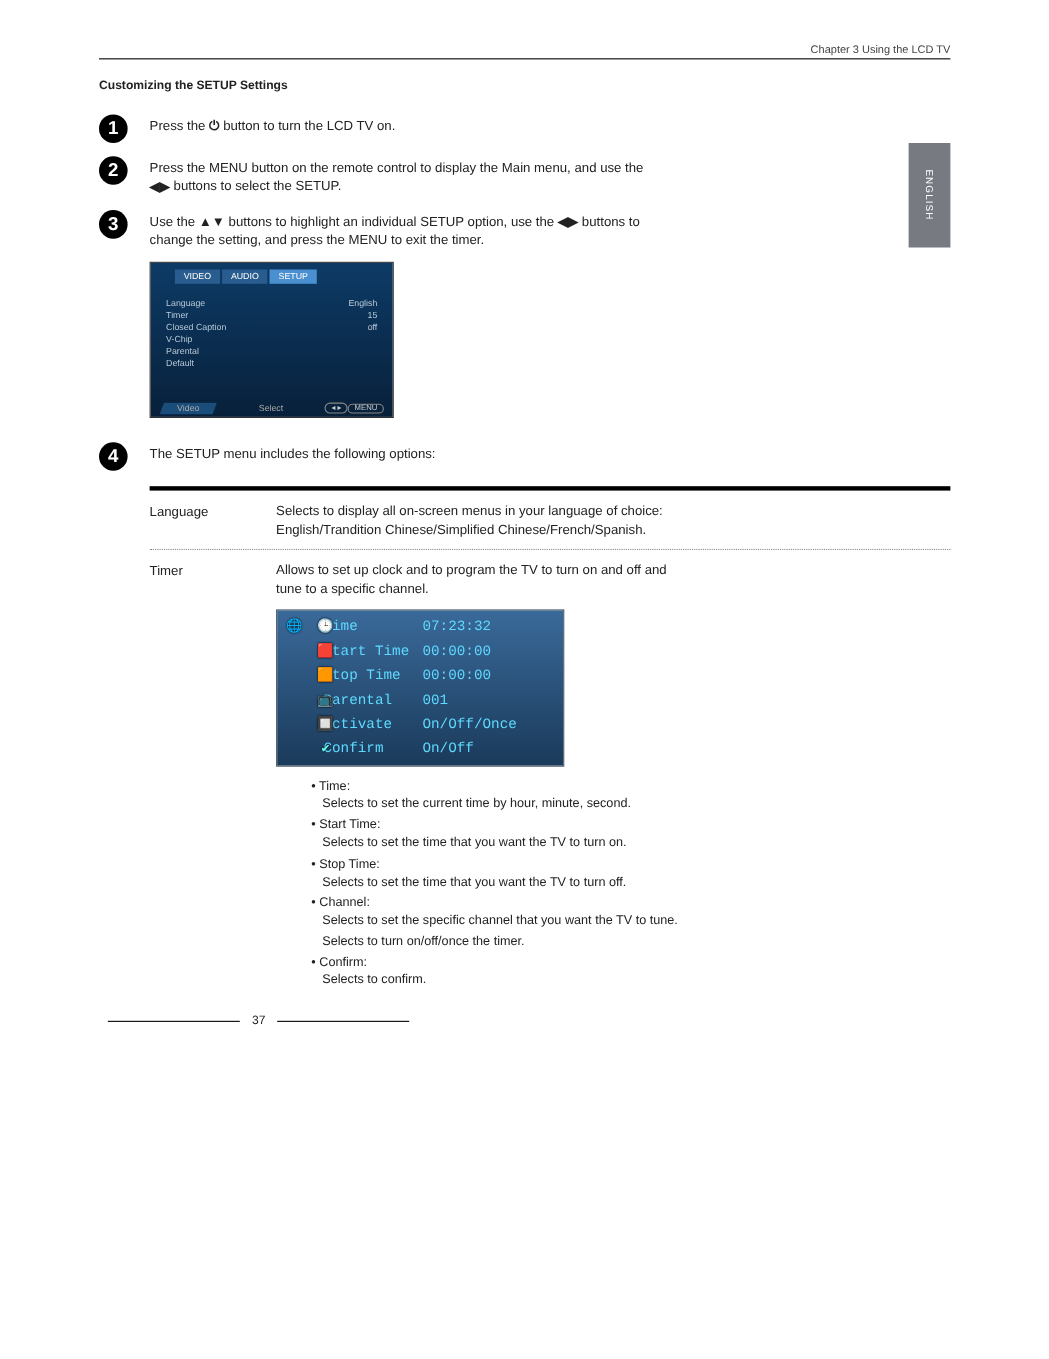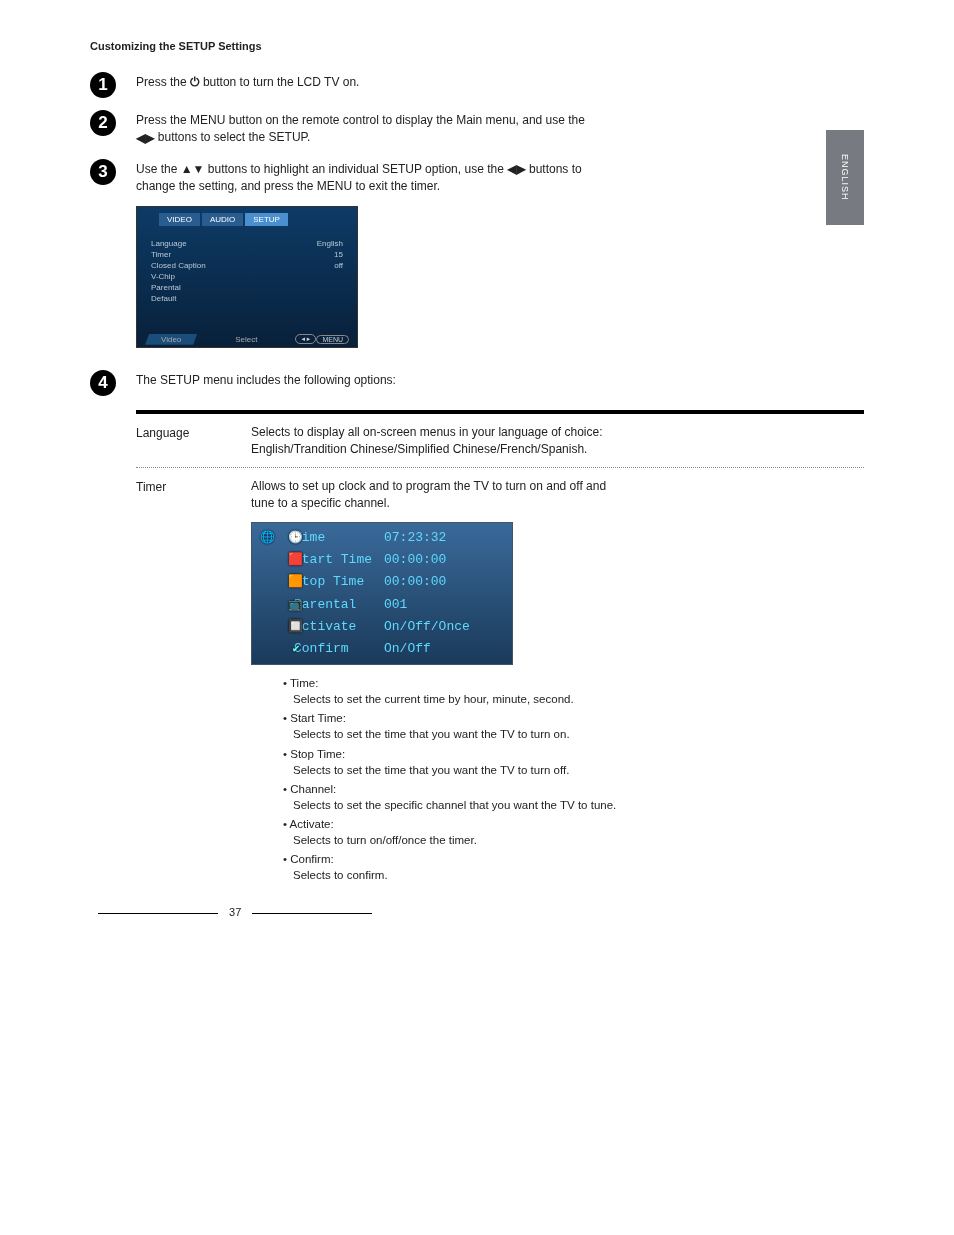--- a/index.html
+++ b/index.html
@@ -201,20 +201,21 @@
     vertical-align: middle;
     margin: 0 8px;
   }
   .osd-sel-mid { flex:1; text-align:center; }
 </style>
 </head>
 <body>
 
 <div class="page">
 
+  <div class="chapter-header">Chapter 3 Using the LCD TV</div>
 
   <div class="section-title">Customizing the SETUP Settings</div>
 
   <div class="lang-tab">ENGLISH</div>
 
   <div class="step">
     <div class="step-num">1</div>
     <div class="step-body">
       <span>Press the </span>
       <span class="inline-icon">⏻</span>
@@ -359,21 +360,20 @@
             </li>
           <li>
               <span class="sb-title">Stop Time:</span>
               <span class="sb-desc">Selects to set the time that you want the TV to turn off.</span>
             </li>
           <li>
               <span class="sb-title">Channel:</span>
               <span class="sb-desc">Selects to set the specific channel that you want the TV to tune.</span>
             </li>
           <li>
-              <span class="sb-title">Activate:</span>
               <span class="sb-desc">Selects to turn on/off/once the timer.</span>
             </li>
           <li>
               <span class="sb-title">Confirm:</span>
               <span class="sb-desc">Selects to confirm.</span>
             </li>
         </ul>
       </div>
     </div>
   </div>

